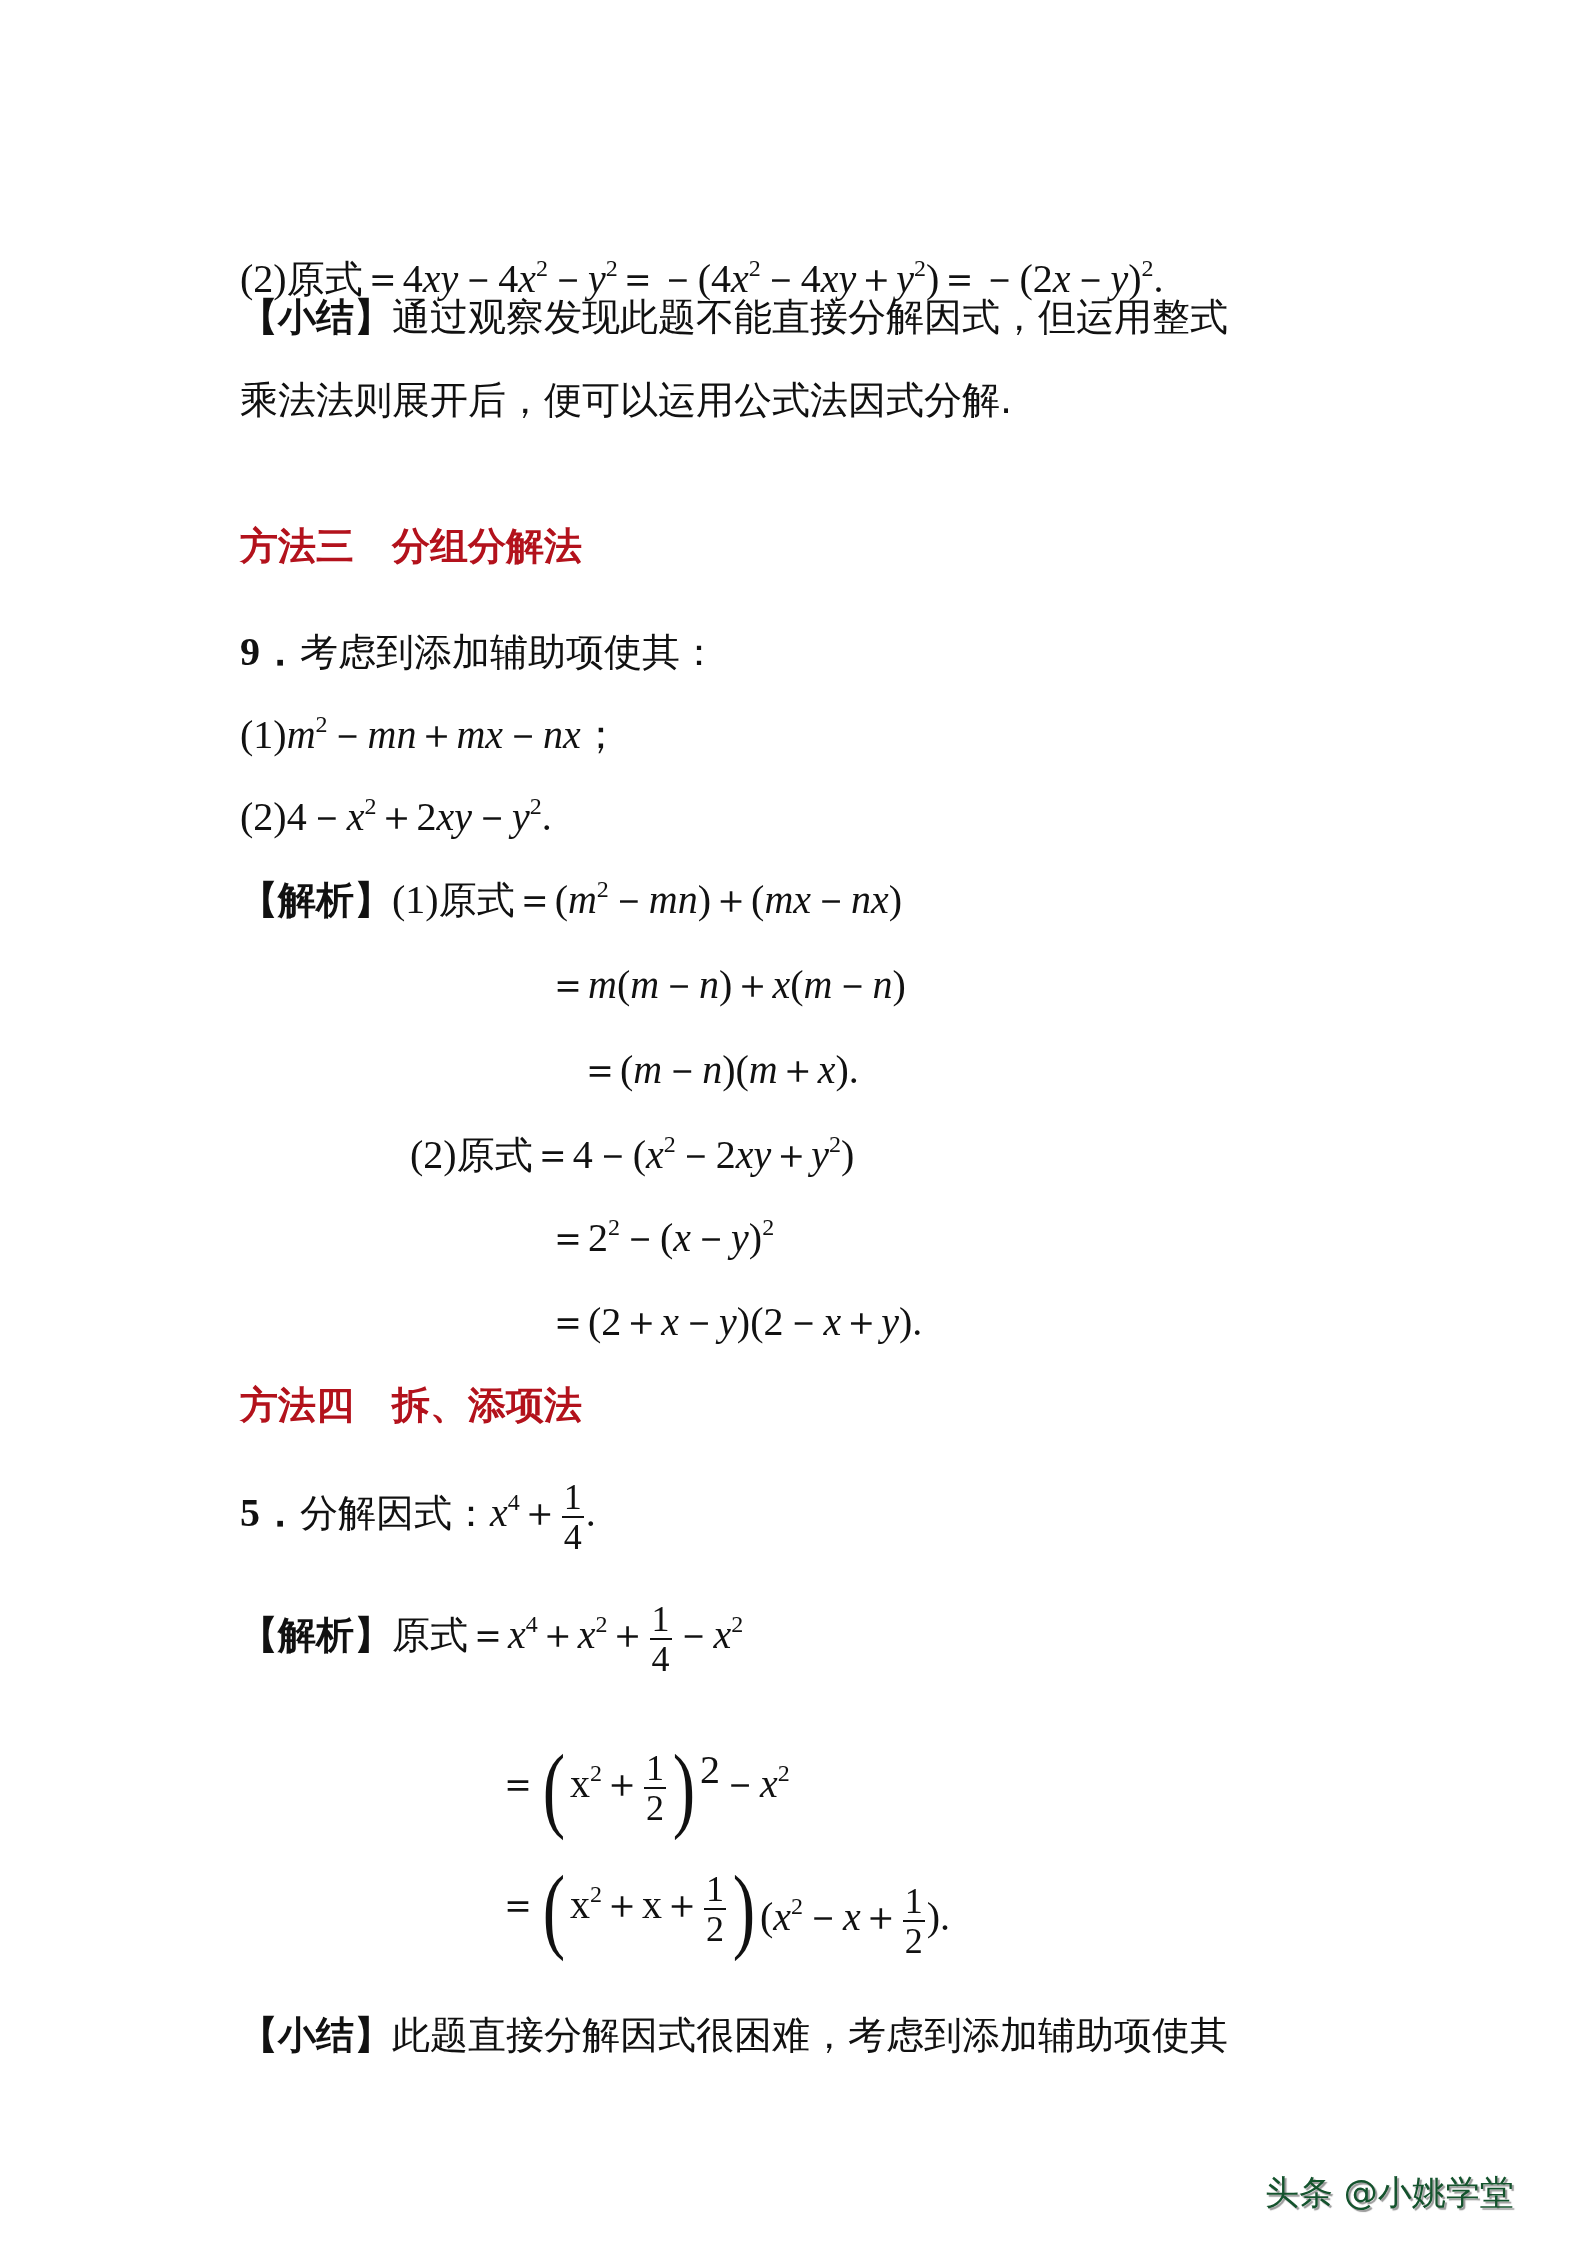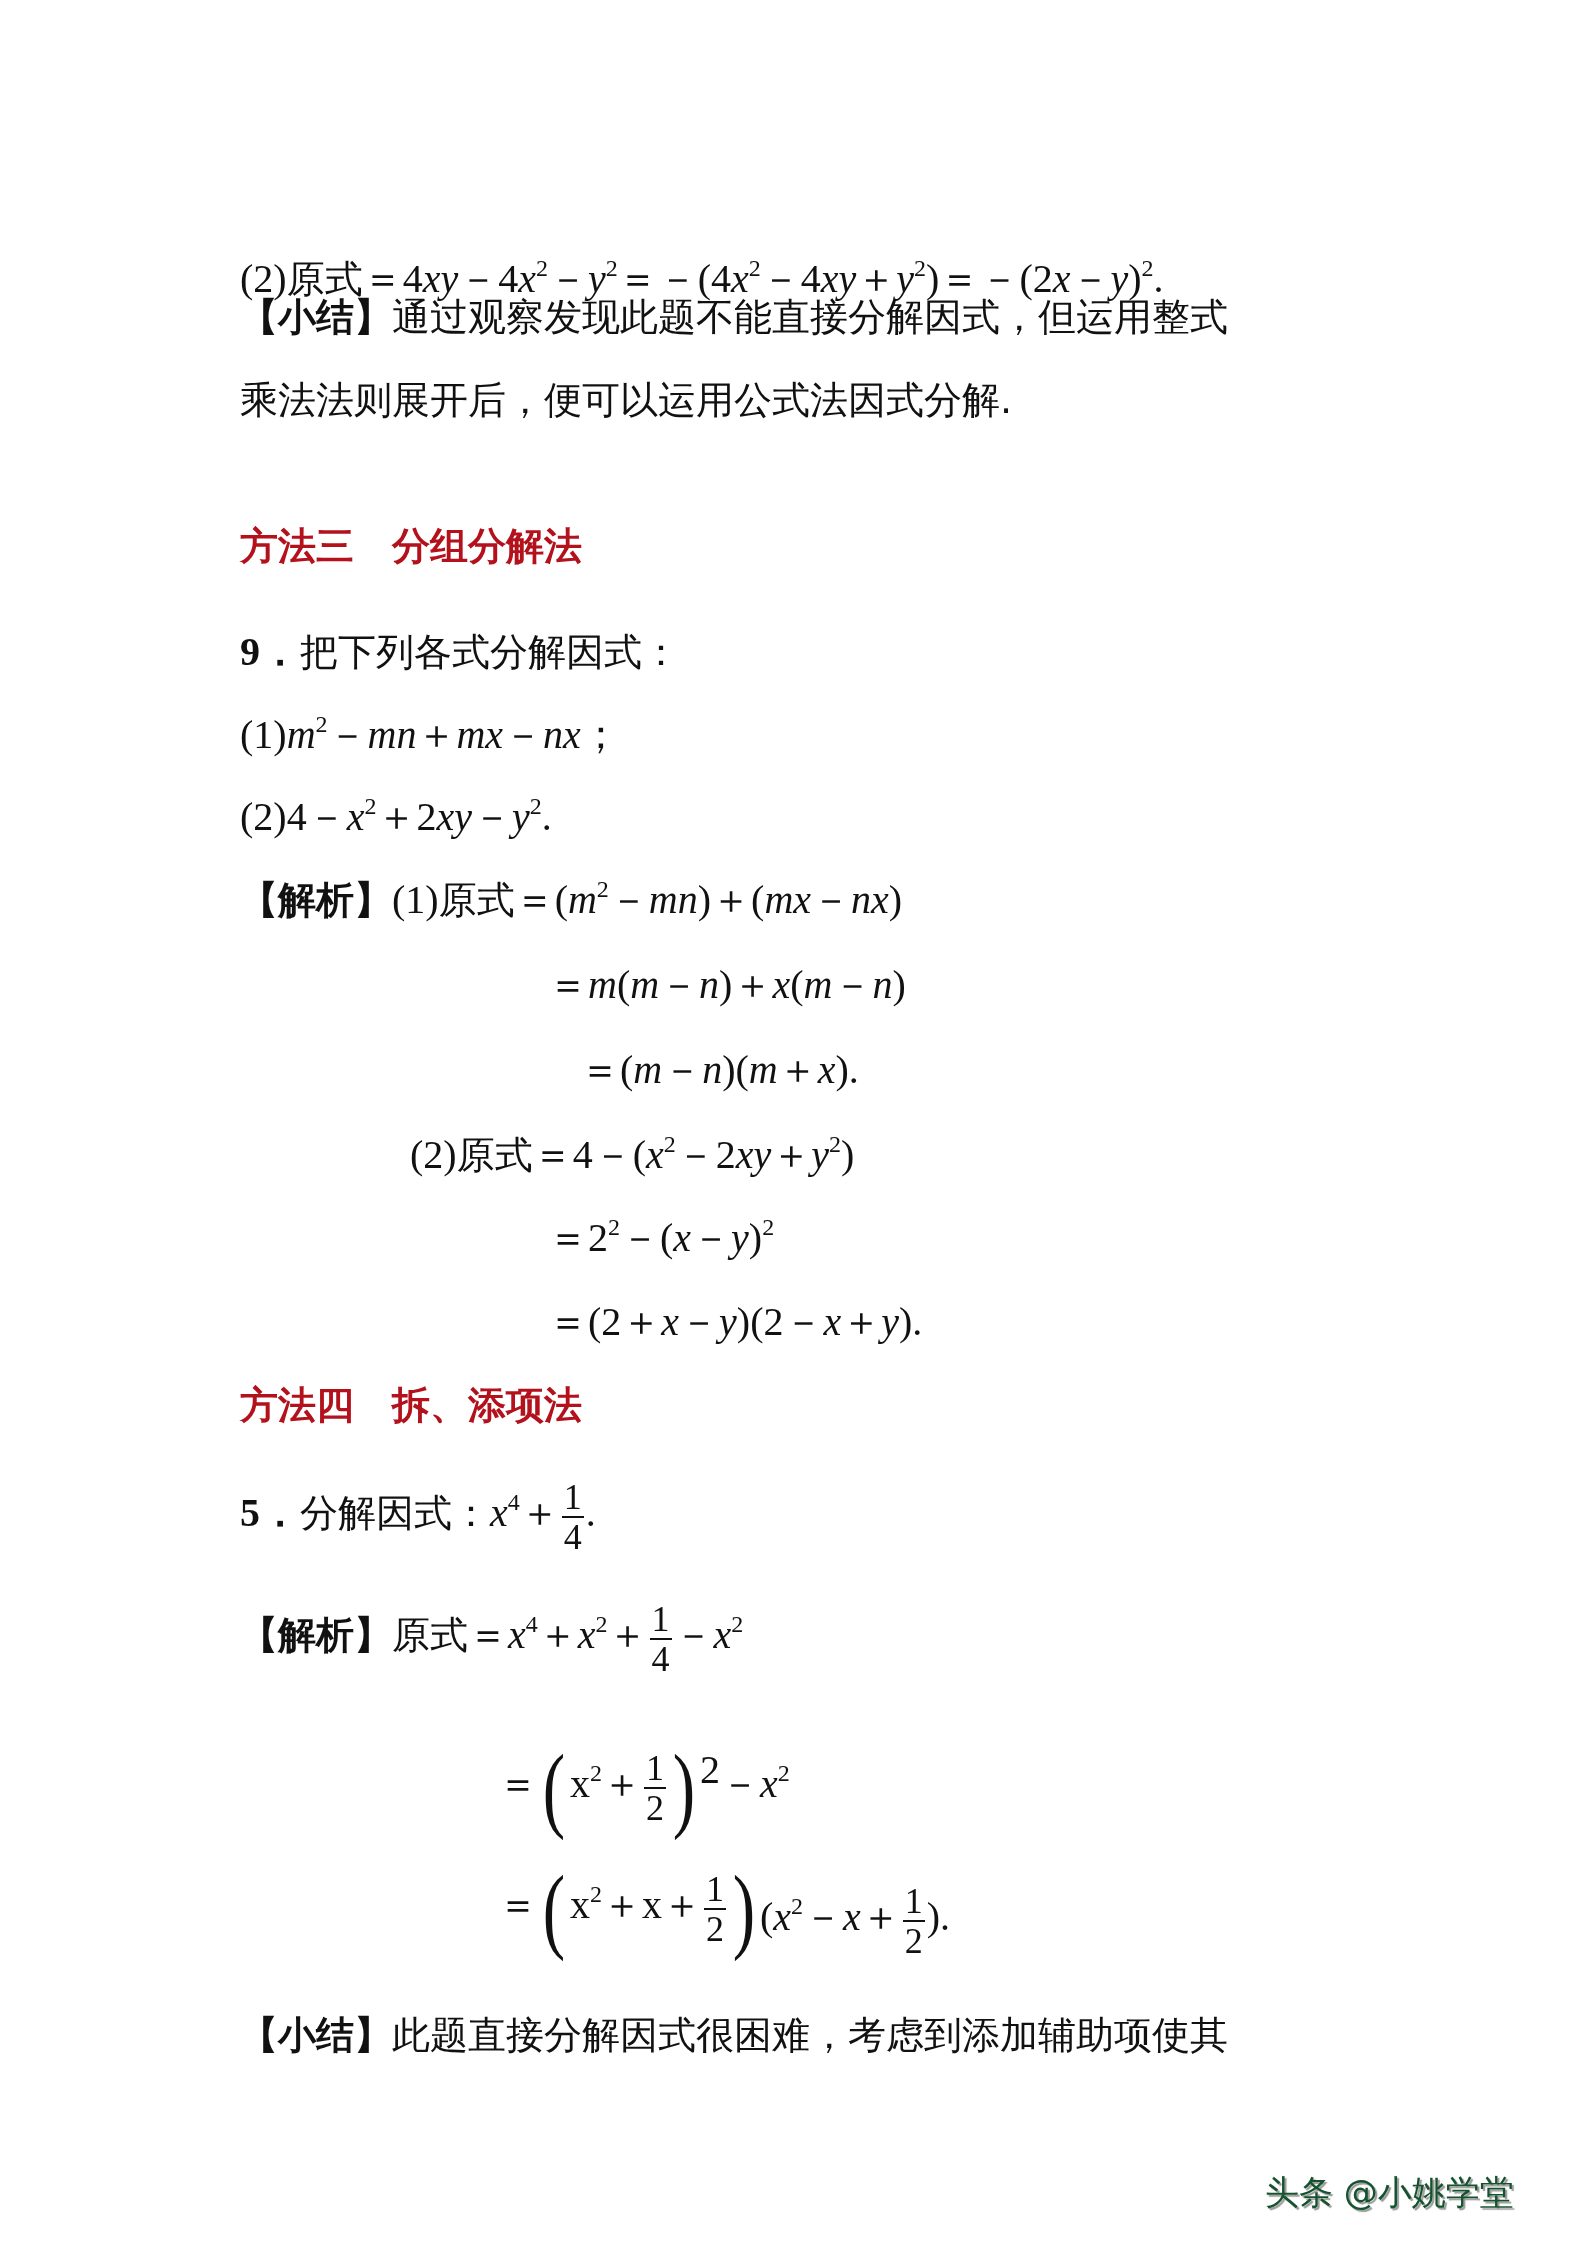--- a/index.html
+++ b/index.html
@@ -20,21 +20,21 @@
   </style>
 </head>
 <body>
 
 <div class="line" style="top:205px;margin-top:44px;">(2)<span class="cn">原式</span>＝4<i>xy</i>－4<i>x</i><sup>2</sup>－<i>y</i><sup>2</sup>＝－(4<i>x</i><sup>2</sup>－4<i>xy</i>＋<i>y</i><sup>2</sup>)＝－(2<i>x</i>－<i>y</i>)<sup>2</sup>.</div>
 
 <div class="line cn" style="top:287px;"><span class="bold">【小结】</span><span>通过观察发现此题不能直接分解因式，但运用整式</span></div>
 <div class="line cn" style="top:370px;">乘法法则展开后，便可以运用公式法因式分解.</div>
 
 <div class="line red" style="top:516px;">方法三　分组分解法</div>
-<div class="line" style="top:622px;"><span class="bold">9．</span><span class="cn">把下列各式分解因式：</span></div>
+<div class="line" style="top:622px;"><span class="bold">9．</span><span class="cn">考虑到添加辅助项使其：</span></div>
 <div class="line" style="top:705px;">(1)<i>m</i><sup>2</sup>－<i>mn</i>＋<i>mx</i>－<i>nx</i>；</div>
 <div class="line" style="top:787px;">(2)4－<i>x</i><sup>2</sup>＋2<i>xy</i>－<i>y</i><sup>2</sup>.</div>
 
 <div class="line" style="top:870px;"><span class="cn bold">【解析】</span>(1)<span class="cn">原式</span>＝(<i>m</i><sup>2</sup>－<i>mn</i>)＋(<i>mx</i>－<i>nx</i>)</div>
 <div class="line" style="top:955px; left:548px;">＝<i>m</i>(<i>m</i>－<i>n</i>)＋<i>x</i>(<i>m</i>－<i>n</i>)</div>
 <div class="line" style="top:1040px; left:580px;">＝(<i>m</i>－<i>n</i>)(<i>m</i>＋<i>x</i>).</div>
 
 <div class="line" style="top:1125px; left:410px;">(2)<span class="cn">原式</span>＝4－(<i>x</i><sup>2</sup>－2<i>xy</i>＋<i>y</i><sup>2</sup>)</div>
 <div class="line" style="top:1208px; left:548px;">＝2<sup>2</sup>－(<i>x</i>－<i>y</i>)<sup>2</sup></div>
 <div class="line" style="top:1292px; left:548px;">＝(2＋<i>x</i>－<i>y</i>)(2－<i>x</i>＋<i>y</i>).</div>

